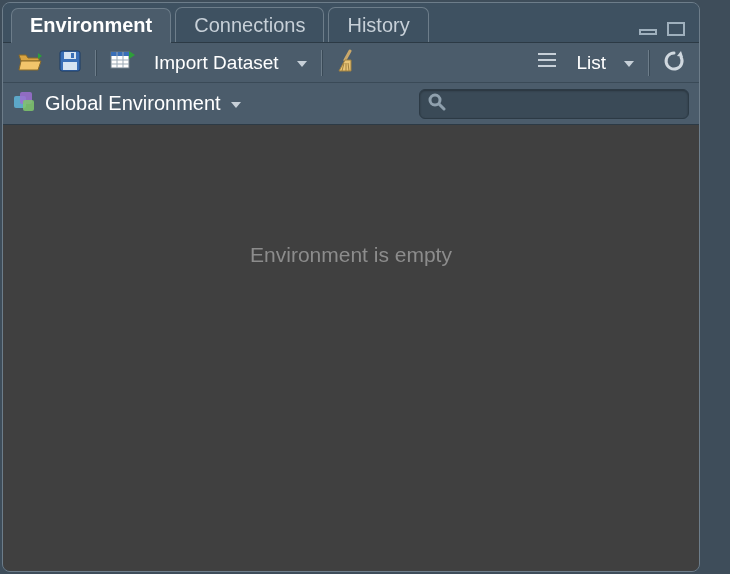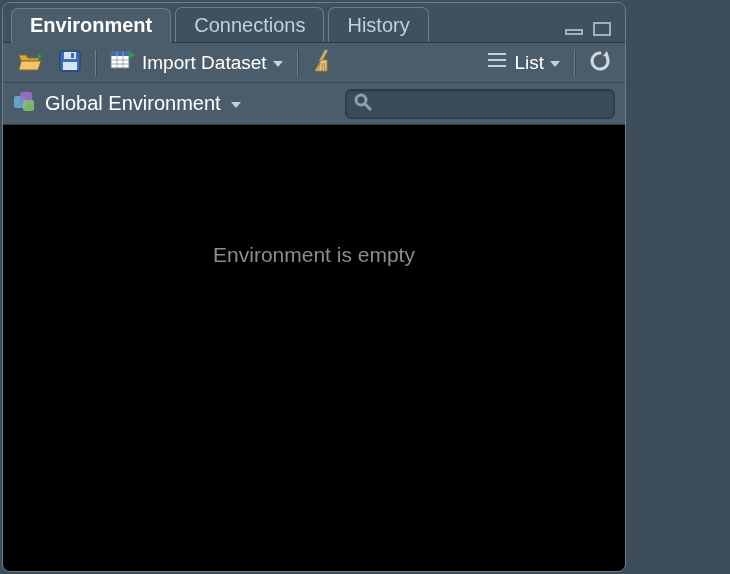--- a/index.html
+++ b/index.html
@@ -1,21 +1,21 @@
 <!DOCTYPE html>
 <html><head>
 <meta charset="utf-8">
 <style>
   * { box-sizing: border-box; margin: 0; padding: 0; }
   html, body { width: 730px; height: 574px; font-family: "Lucida Grande", "Segoe UI", Arial, sans-serif; overflow: hidden; }
   body { background: #3e4d5a; }
 
   .panel {
     position: relative;
-    width: 624px;
+    width: 698px;
     height: 570px;
     margin: 2px;
     border: 1px solid #6d7d8a;
     border-radius: 8px;
     background: #4b5c6b;
     overflow: hidden;
     display: flex;
     flex-direction: column;
   }
 
@@ -87,21 +87,21 @@
     width: 1px; height: 26px;
     background: #6d7d8a;
     box-shadow: 1px 0 0 #3a4a57;
     margin: 0 2px;
   }
   .toolbar-text {
     color: #fff;
     font-size: 19px;
     display: flex;
     align-items: center;
-    gap: 6px;
+    gap: 18px;
     cursor: pointer;
   }
   .dropdown-caret {
     width: 0; height: 0;
     border-left: 5px solid transparent;
     border-right: 5px solid transparent;
     border-top: 6px solid #c7d0d8;
     margin-top: 2px;
   }
   .toolbar .spacer { flex: 1; }
@@ -142,21 +142,21 @@
     background: transparent;
     border: none;
     outline: none;
     color: #cdd6dd;
     font-size: 16px;
   }
 
   
   .content {
     flex: 1;
-    background: #000000;
+    background: #404040;
     display: flex;
     align-items: flex-start;
     justify-content: center;
     padding-top: 118px;
   }
   .empty-text {
     color: #8c8c8c;
     font-size: 21px;
   }
 </style>

